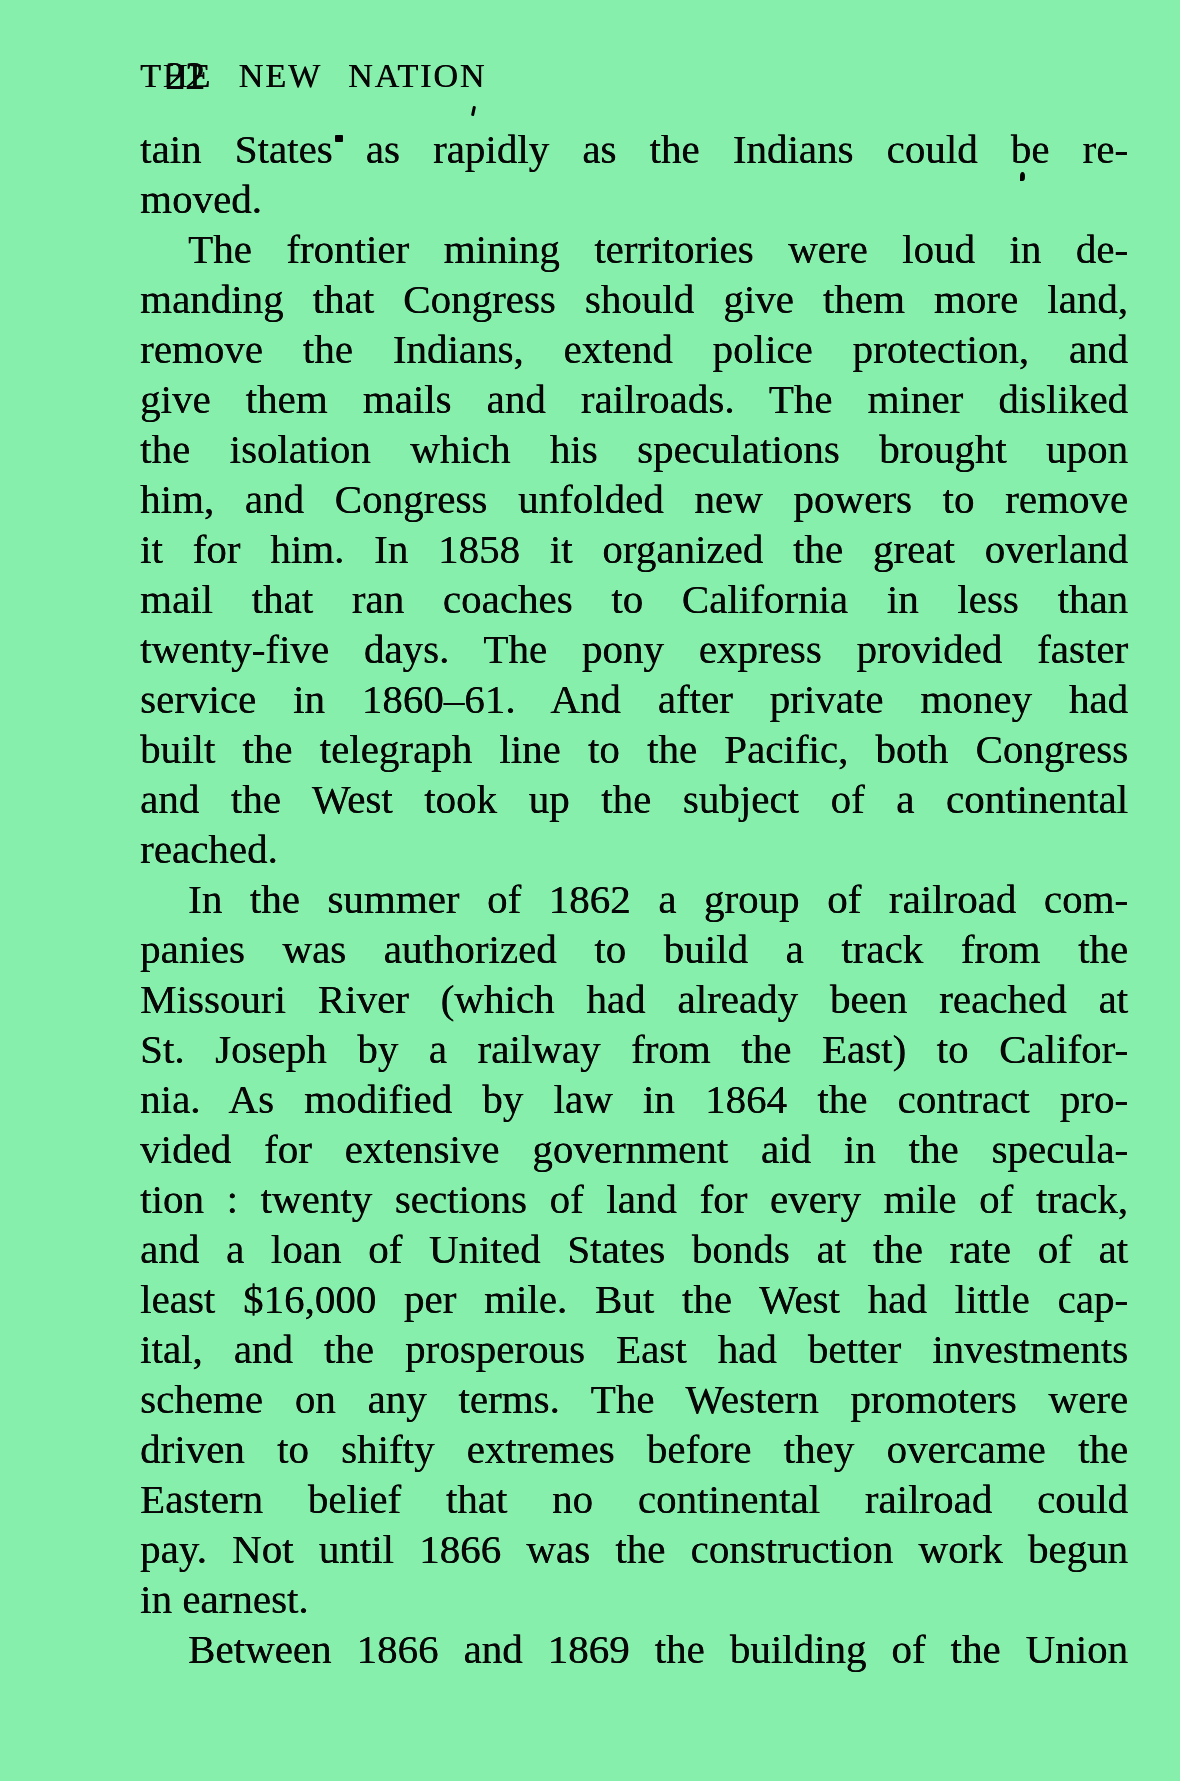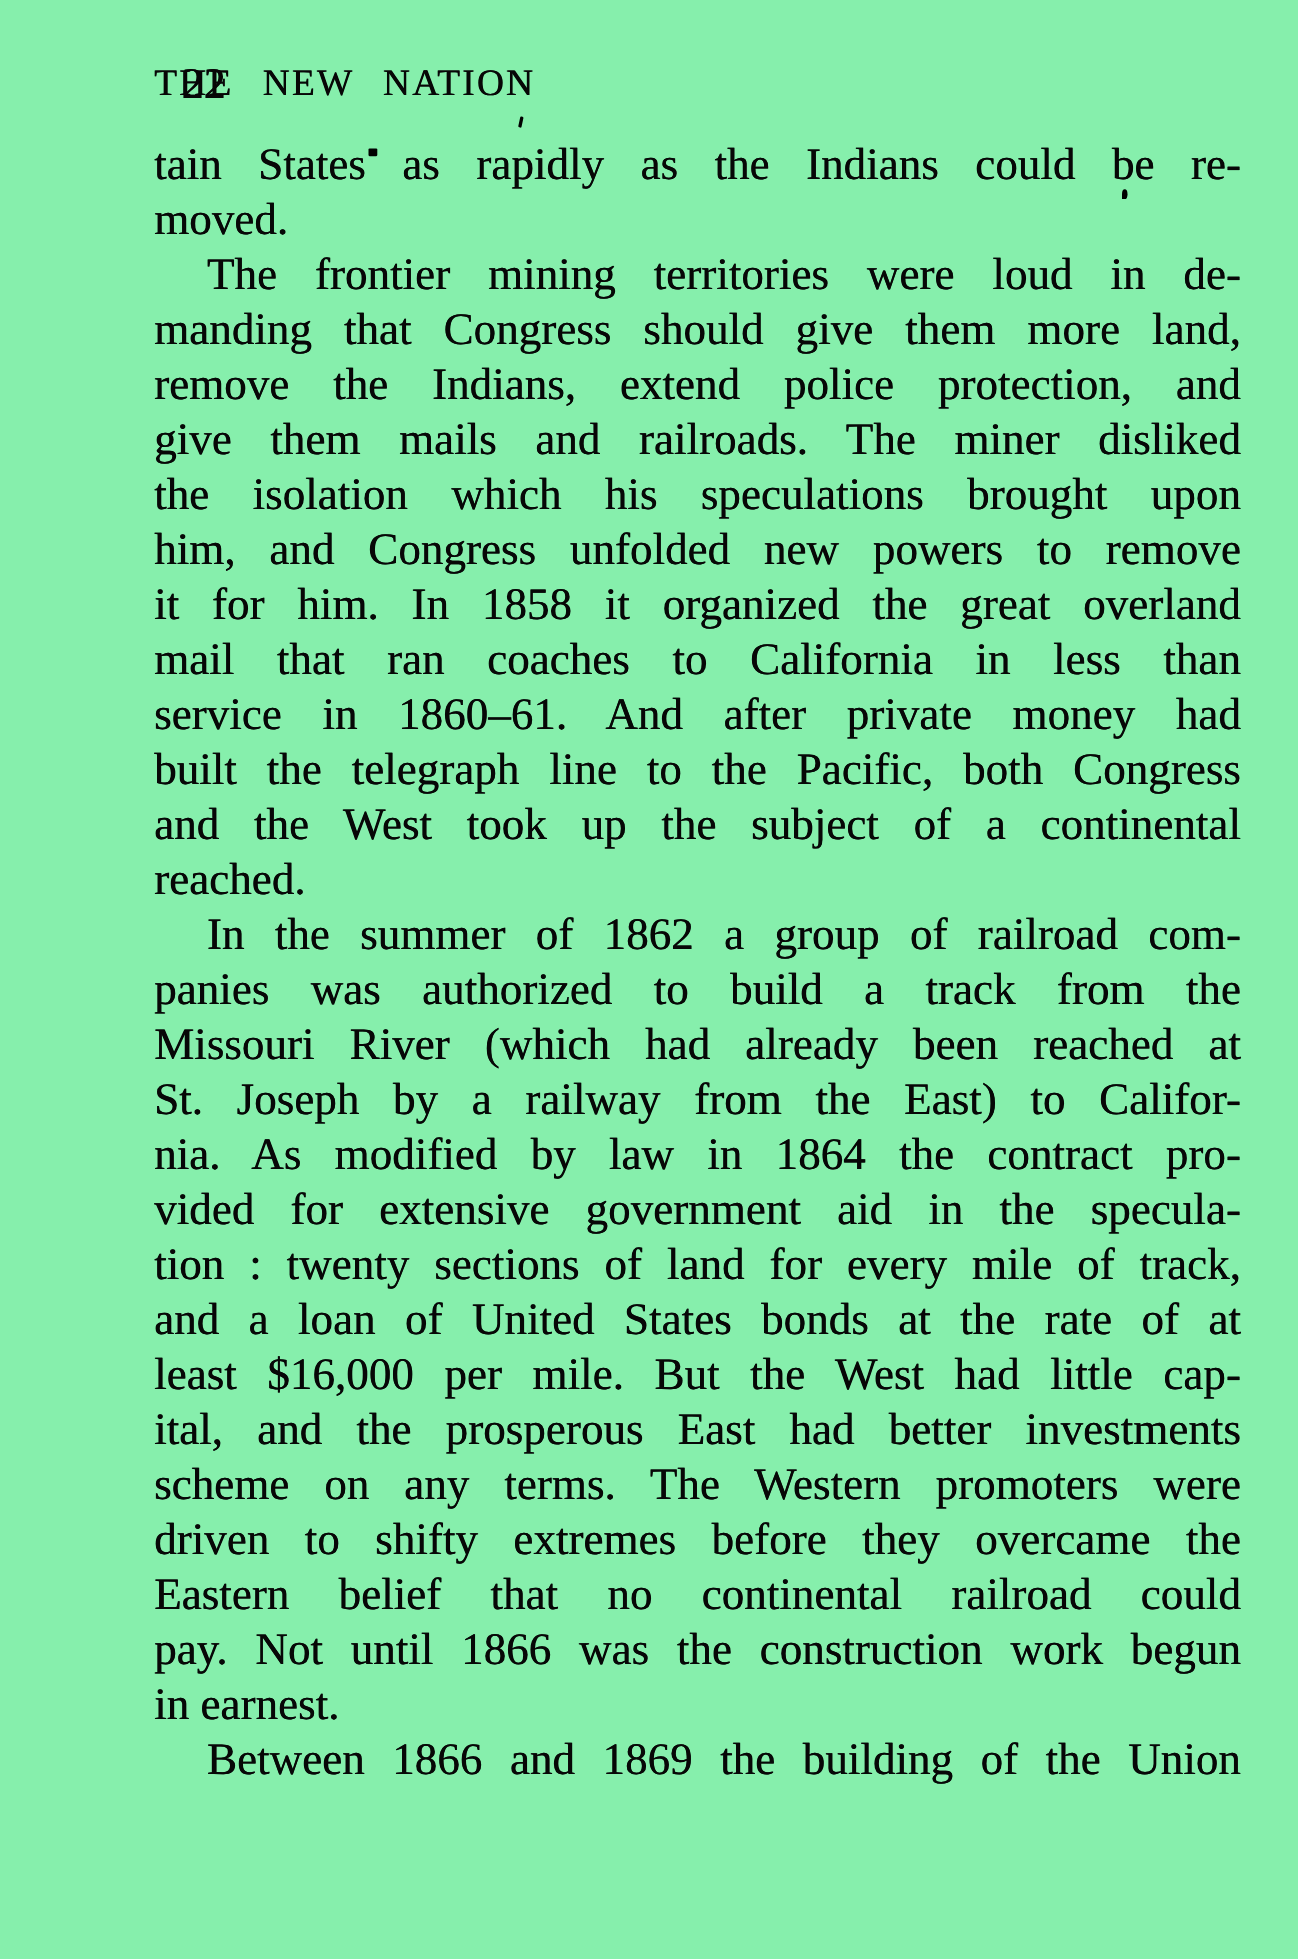--- a/index.html
+++ b/index.html
@@ -88,20 +88,21 @@
   <div class="line just">tain States as rapidly as the Indians could be re-</div>
       <div class="line">moved.</div>
       <div class="line just indent">The frontier mining territories were loud in de-</div>
       <div class="line just">manding that Congress should give them more land,</div>
       <div class="line just">remove the Indians, extend police protection, and</div>
       <div class="line just">give them mails and railroads. The miner disliked</div>
       <div class="line just">the isolation which his speculations brought upon</div>
       <div class="line just">him, and Congress unfolded new powers to remove</div>
       <div class="line just">it for him. In 1858 it organized the great overland</div>
       <div class="line just">mail that ran coaches to California in less than</div>
+      <div class="line just">twenty-five days. The pony express provided faster</div>
       <div class="line just">service in 1860–61. And after private money had</div>
       <div class="line just">built the telegraph line to the Pacific, both Congress</div>
       <div class="line just">and the West took up the subject of a continental</div>
       <div class="line">reached.</div>
       <div class="line just indent">In the summer of 1862 a group of railroad com-</div>
       <div class="line just">panies was authorized to build a track from the</div>
       <div class="line just">Missouri River (which had already been reached at</div>
       <div class="line just">St. Joseph by a railway from the East) to Califor-</div>
       <div class="line just">nia. As modified by law in 1864 the contract pro-</div>
       <div class="line just">vided for extensive government aid in the specula-</div>

